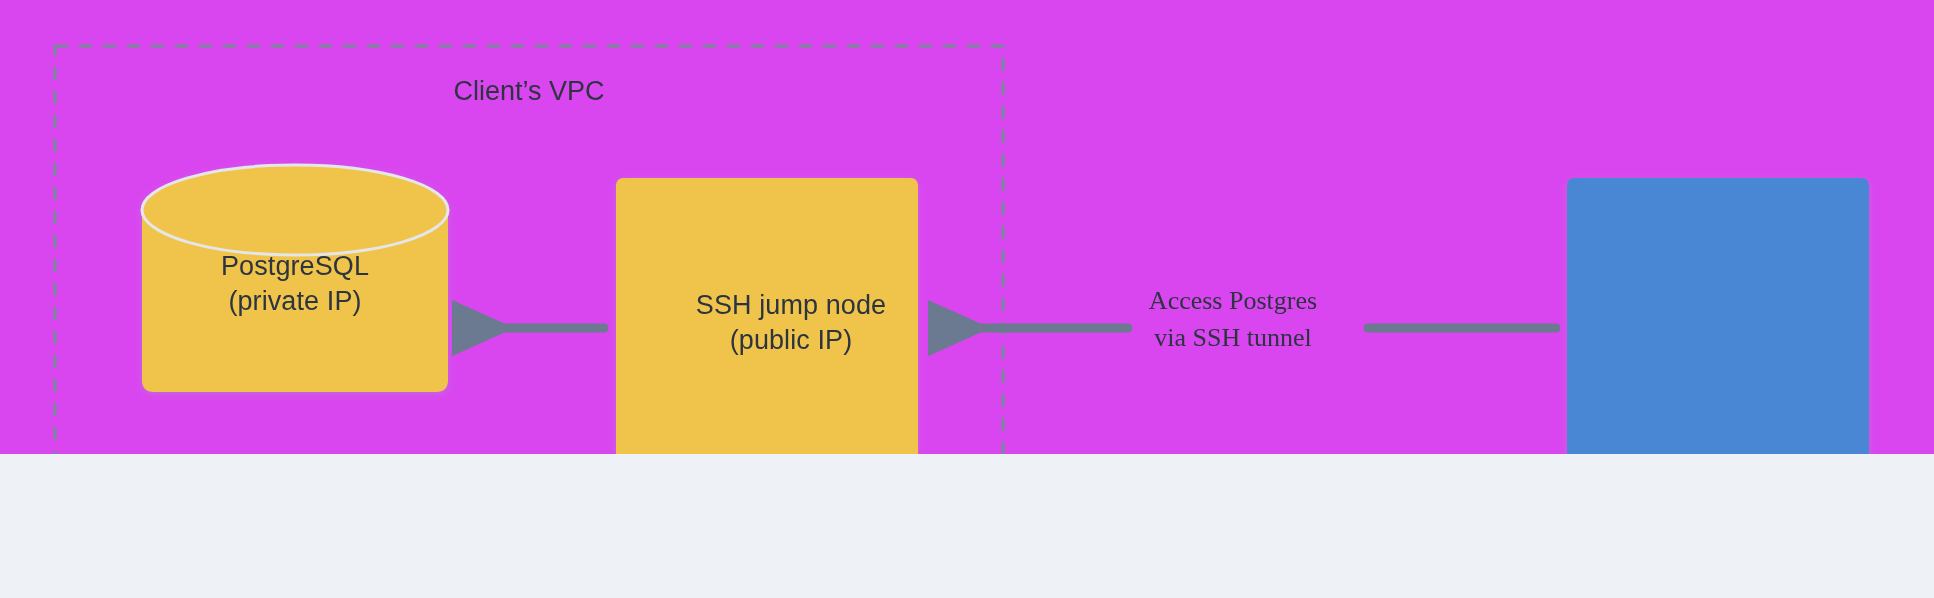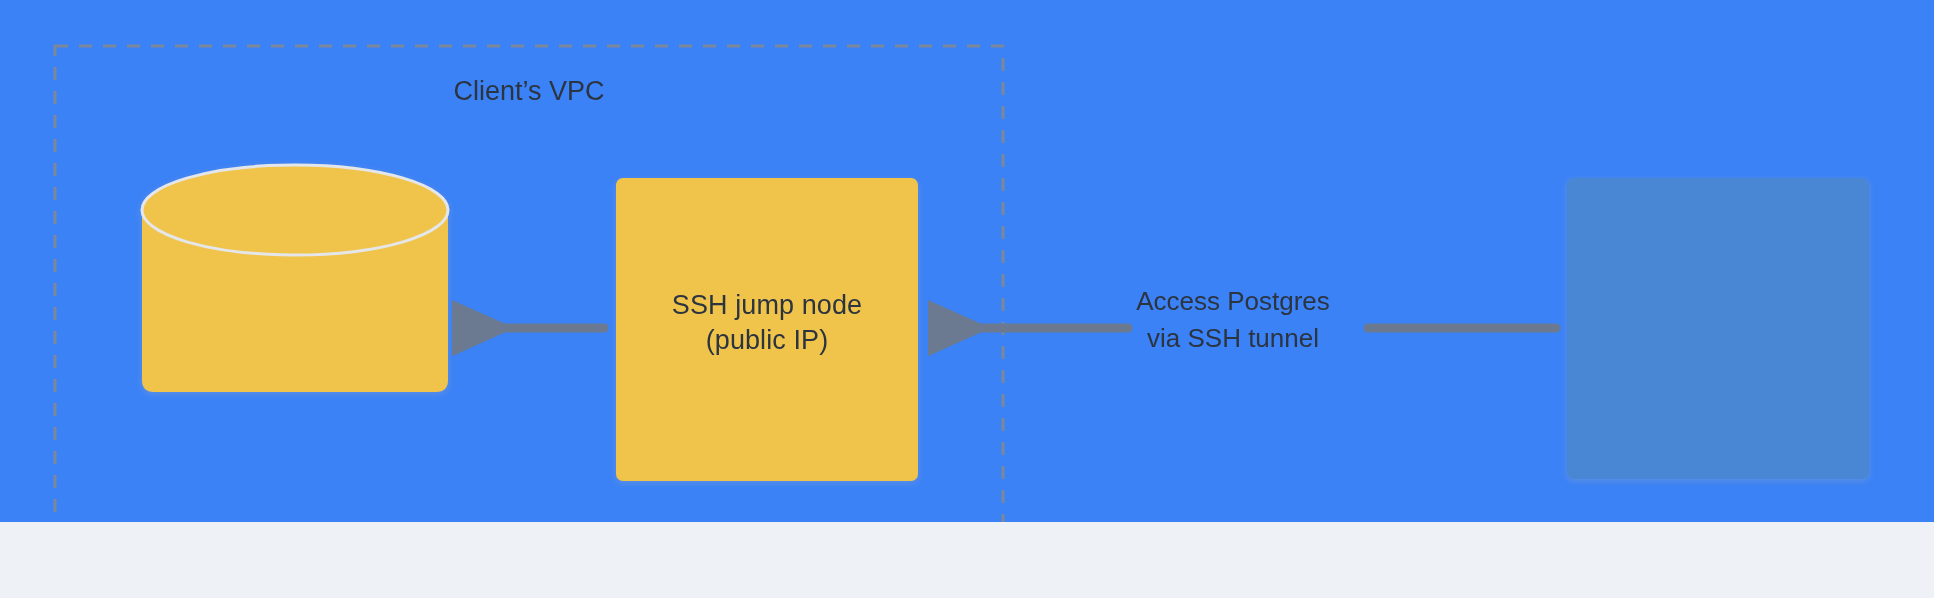--- a/index.html
+++ b/index.html
@@ -7,22 +7,22 @@
     margin: 0;
     padding: 0;
     background: #eef1f5;
   }
   body {
     font-family: "Liberation Sans", "DejaVu Sans", sans-serif;
   }
   #diagram-root {
     position: relative;
     width: 1934px;
-    height: 522px;
-    background: #3b82f6;
+    height: 454px;
+    background: #d946ef;
     overflow: hidden;
   }
   .svg-layer {
     position: absolute;
     left: 0;
     top: 0;
     width: 1934px;
     height: 598px;
   }
   .node-label {
@@ -55,39 +55,41 @@
     top: 249px;
     width: 306px;
     font-size: 27px;
   }
   
   #ssh-label {
     left: 616px;
     top: 288px;
     width: 302px;
     font-size: 27px;
+    padding-left: 24px;
   }
   
   #bemi-label {
     left: 1567px;
     top: 309px;
     width: 302px;
     font-size: 27px;
   }
   
   #edge-label {
     position: absolute;
     left: 1102px;
     top: 283px;
     width: 262px;
     font-size: 26px;
     color: #2c3440;
     text-align: center;
     line-height: 1.42;
     white-space: pre-line;
+    font-family: Liberation Serif, serif;
   }
 </style>
 </head>
 <body>
 
 <div id="diagram-root">
 
   <svg class="svg-layer" viewBox="0 0 1934 598" xmlns="http://www.w3.org/2000/svg">
 
     <defs>
@@ -117,20 +119,22 @@
 
     <line x1="604" y1="328" x2="462" y2="328" stroke="#6b7a90" stroke-width="9" stroke-linecap="round" marker-end="url(#arrowhead-gray)"></line>
 
     <line x1="1556" y1="328" x2="1368" y2="328" stroke="#6b7a90" stroke-width="9" stroke-linecap="round"></line>
 
     <line x1="1128" y1="328" x2="938" y2="328" stroke="#6b7a90" stroke-width="9" stroke-linecap="round" marker-end="url(#arrowhead-gray)"></line>
   </svg>
 
   <div id="vpc-title">Client’s VPC</div>
 
+  <div class="node-label label-dark" id="db-label">PostgreSQL
+(private IP)</div>
 
   <div class="node-label label-dark" id="ssh-label">SSH jump node
 (public IP)</div>
 
 
   <div id="edge-label">Access Postgres
 via SSH tunnel</div>
 
 </div>
 

